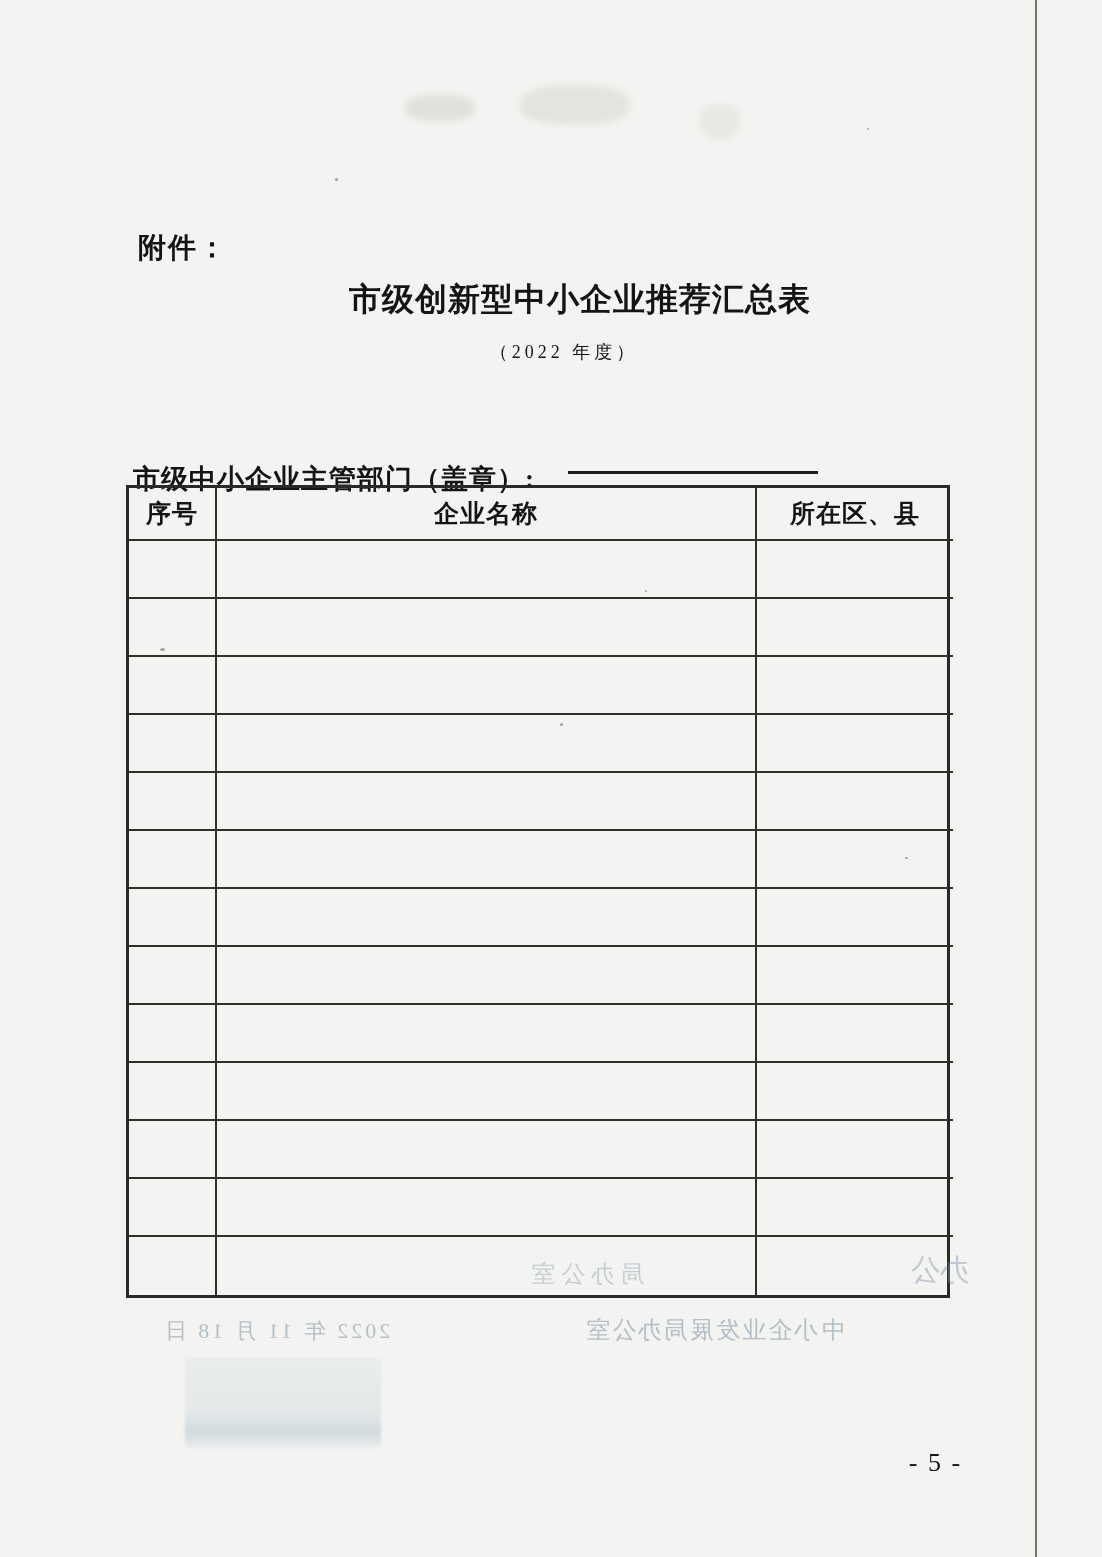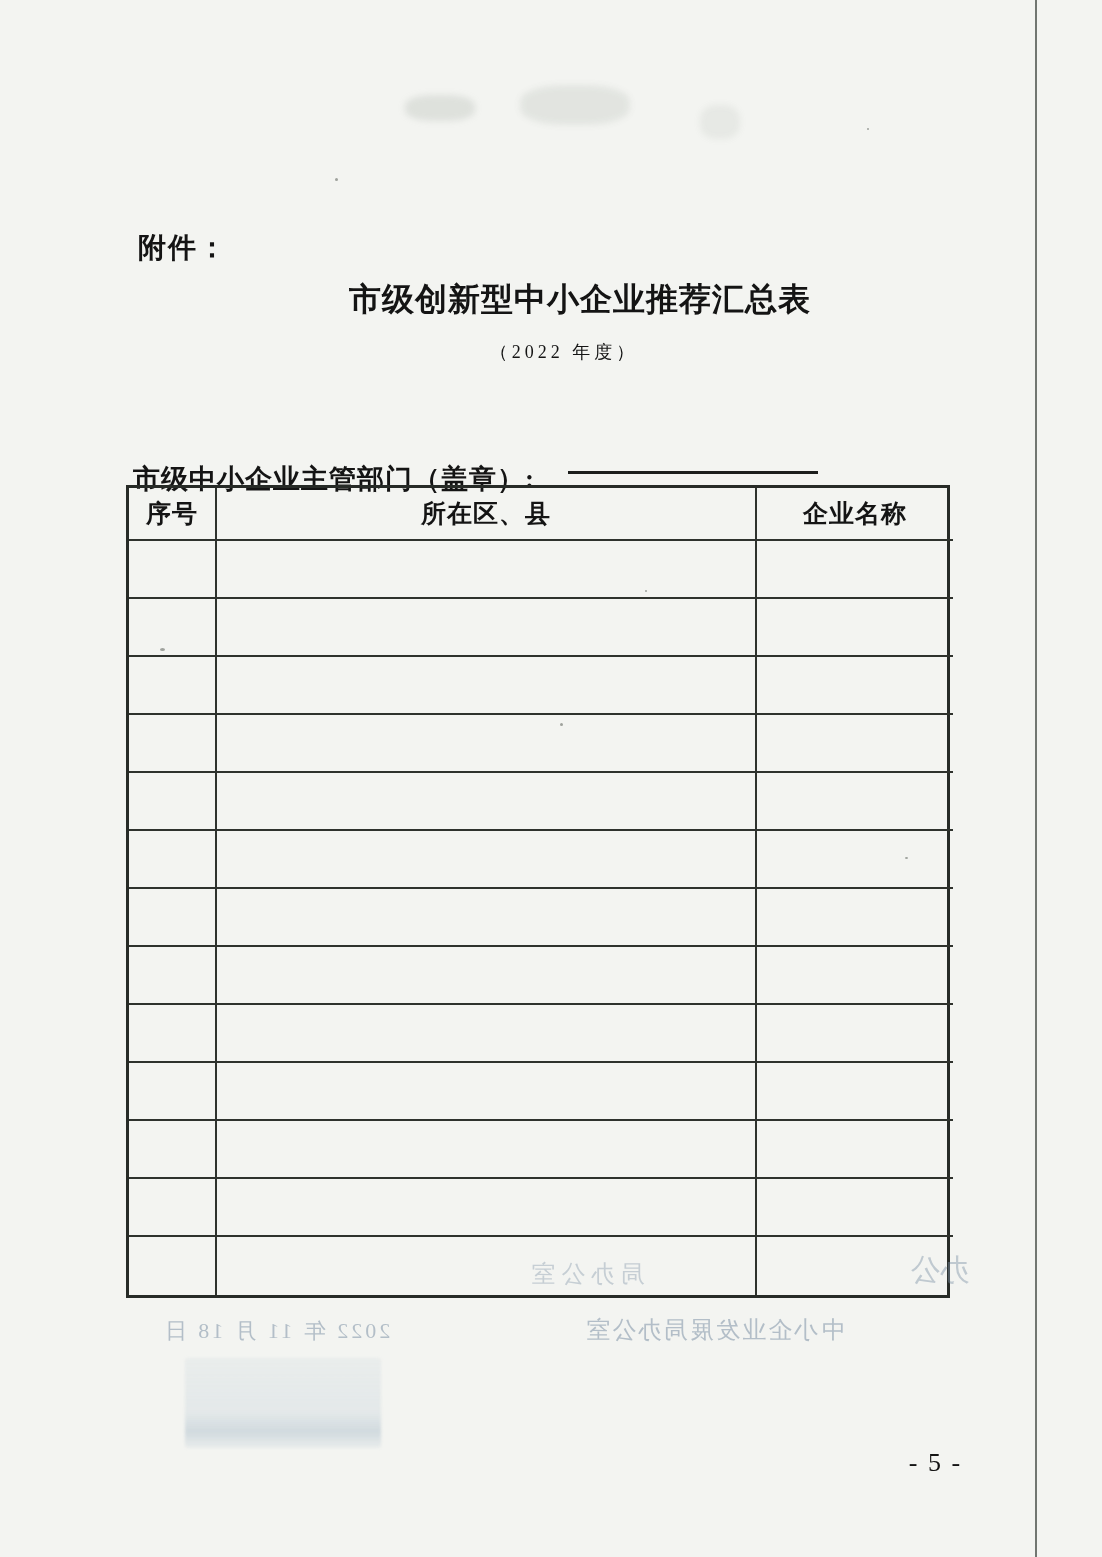--- a/index.html
+++ b/index.html
@@ -107,22 +107,22 @@
   <span class="doc-title">市级创新型中小企业推荐汇总表</span>
 </div>
 <div class="abs doc-subtitle">（2022 年度）</div>
 
 <div class="abs dept-line">市级中小企业主管部门（盖章）:</div>
 <div class="abs stamp-underline"></div>
 
 <div class="abs form-table">
   <div class="trow thead">
     <div>序号</div>
+    <div>企业名称</div>
     <div>所在区、县</div>
-    <div>企业名称</div>
   </div>
   <div>
       <div class="trow tbody-row">
     <div></div>
     <div></div>
     <div></div>
   </div>
       <div class="trow tbody-row">
     <div></div>
     <div></div>

